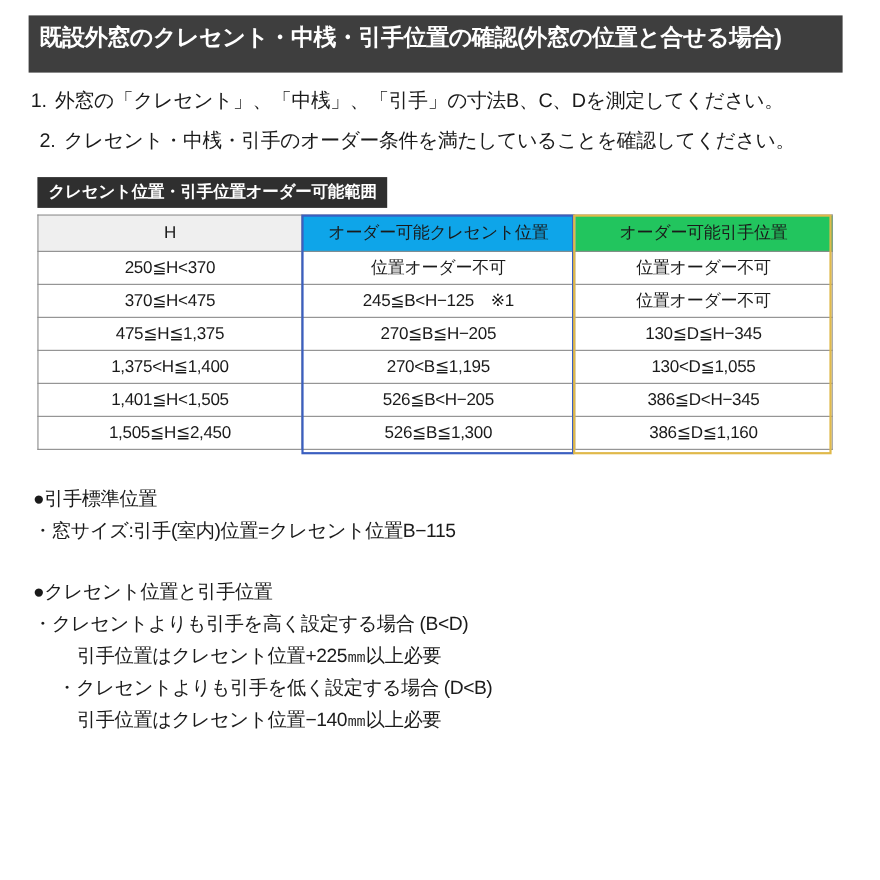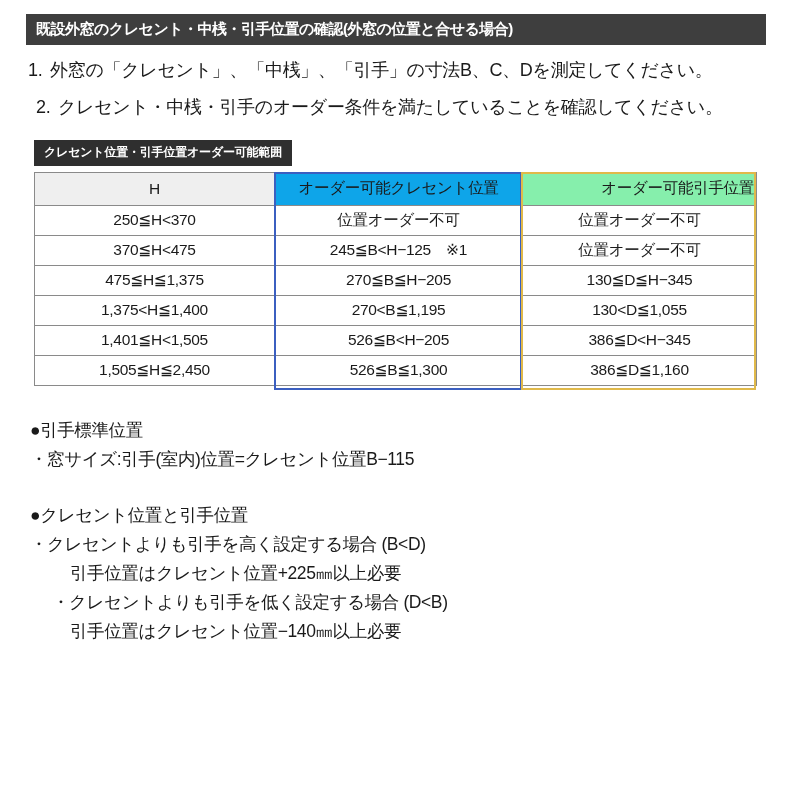--- a/index.html
+++ b/index.html
@@ -19,24 +19,24 @@
     width: 800px;
     height: 800px;
     box-sizing: border-box;
     padding: 14px 22px 0 22px;
   }
 
   
   .title-banner {
     background: #3e3e3e;
     color: #ffffff;
-    font-size: 15px;
+    font-size: 21px;
     font-weight: bold;
     letter-spacing: -0.5px;
-    padding: 6px 8px 6px 10px;
+    padding: 6px 8px 18px 10px;
     margin: 0 16px 0 4px;
     width: 740px;
     box-sizing: border-box;
     white-space: nowrap;
   }
 
   
   .intro {
     margin: 13px 0 0 6px;
   }
@@ -52,21 +52,21 @@
   }
   .intro-line.second {
     padding-left: 8px;
   }
 
   
   .table-caption {
     display: inline-block;
     background: #2f2f2f;
     color: #ffffff;
-    font-size: 12px;
+    font-size: 15px;
     font-weight: bold;
     letter-spacing: -0.2px;
     padding: 4px 10px 5px 10px;
     margin: 8px 0 0 12px;
   }
 
   
   table.range-table {
     border-collapse: collapse;
     margin: 6px 0 0 12px;
@@ -85,22 +85,21 @@
   }
   table.range-table thead th {
     background: #efefef;
     font-weight: normal;
     height: 29px;
   }
   table.range-table thead th.col-cres {
     background: #0ea5e9;
   }
   table.range-table thead th.col-hiki {
-    background: #86efac;
-    text-align: right;
+    background: #22c55e;
   }
   
   .tbl-wrap {
     position: relative;
   }
   .hl-box {
     position: absolute;
     pointer-events: none;
     box-sizing: border-box;
   }

